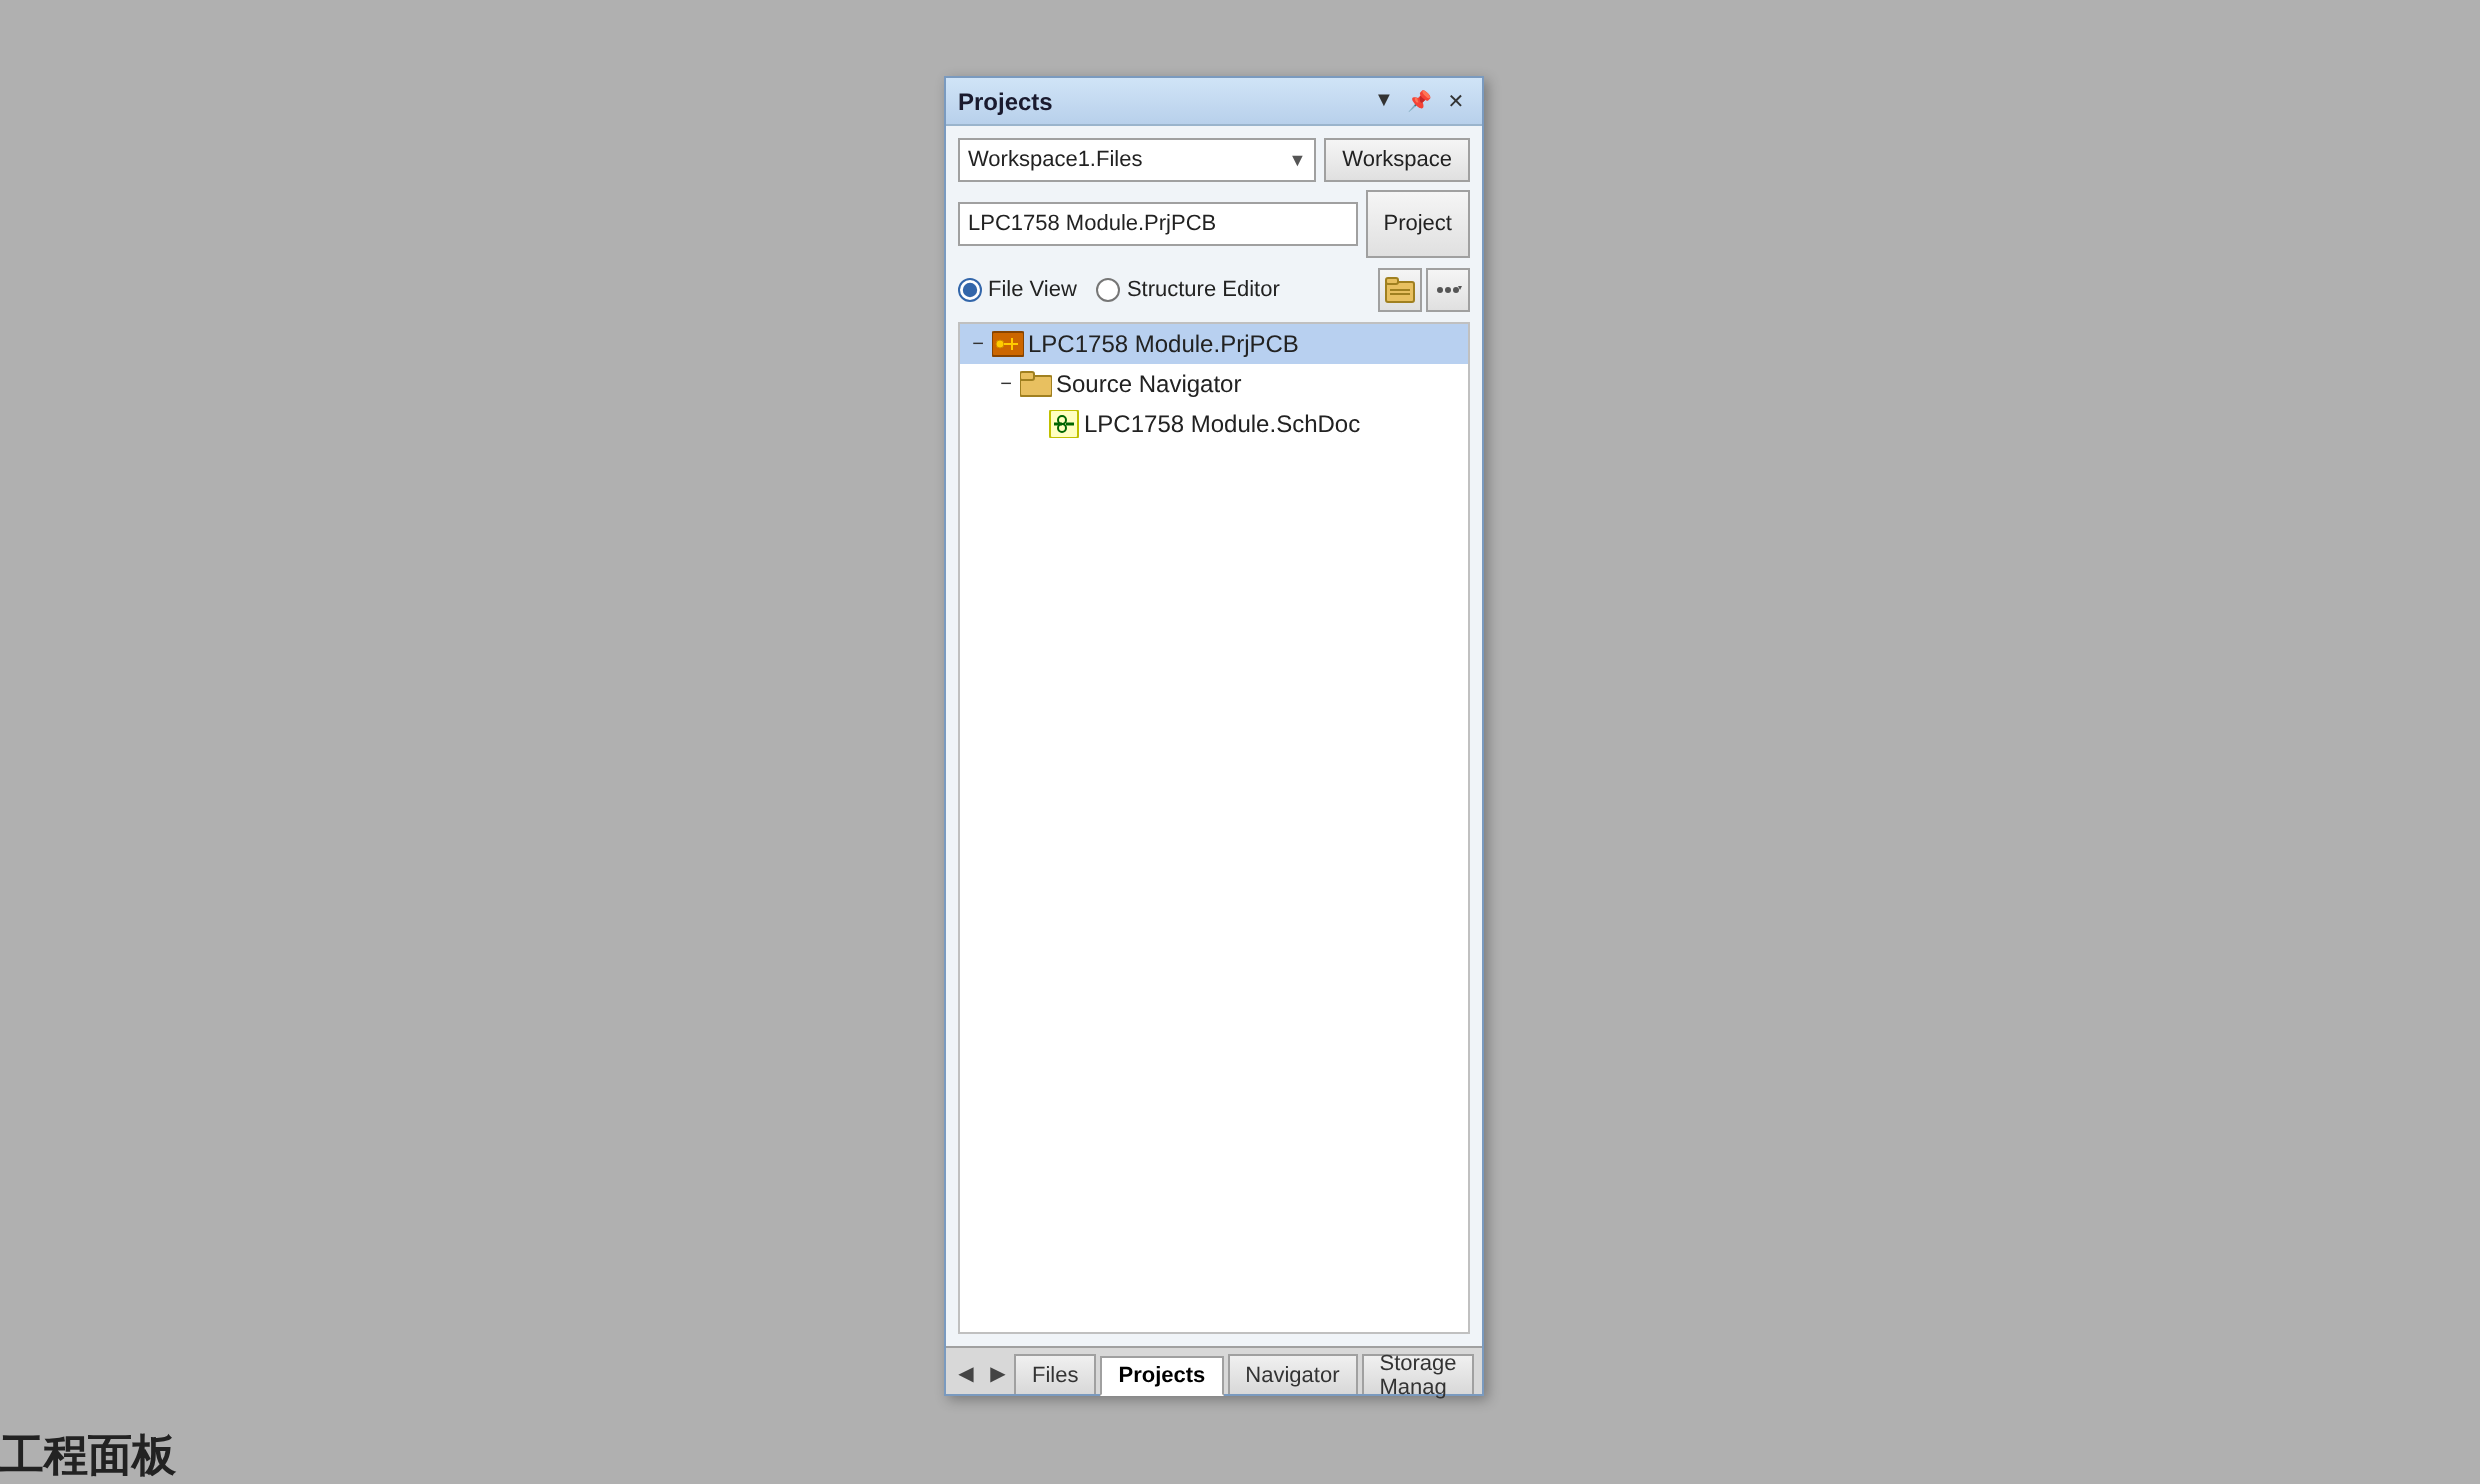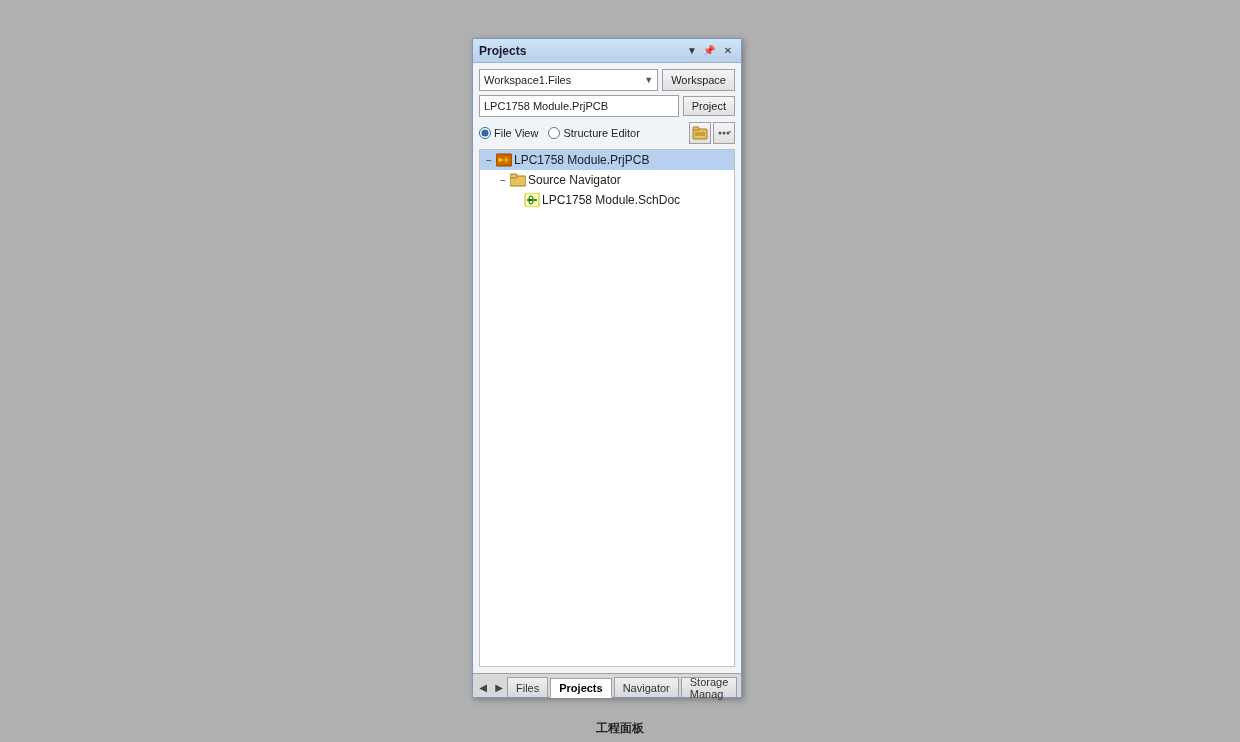--- a/index.html
+++ b/index.html
@@ -120,21 +120,21 @@
       height: 22px;
       border: 1px solid #a0a0a0;
       background: white;
       font-size: 11px;
       padding: 1px 4px;
       color: #222;
       outline: none;
     }
 
     .project-btn {
-      height: 20px;
+      height: 34px;
       padding: 0 8px;
       border: 1px solid #a0a0a0;
       background: linear-gradient(to bottom, #f5f5f5, #e0e0e0);
       font-size: 11px;
       cursor: pointer;
       color: #222;
     }
 
     .view-row {
       display: flex;
@@ -287,22 +287,21 @@
 
     
     .bottom-caption {
       position: absolute;
       bottom: 0;
       left: 0;
       right: 0;
       height: 28px;
       display: flex;
       align-items: center;
-      justify-content: center;
-      font-size: 12px;
+      font-size: 22px;
       font-weight: bold;
       color: #222;
       background: transparent;
     }
 
     
     .view-toolbar-separator {
       display: flex;
       align-items: center;
       gap: 4px;

